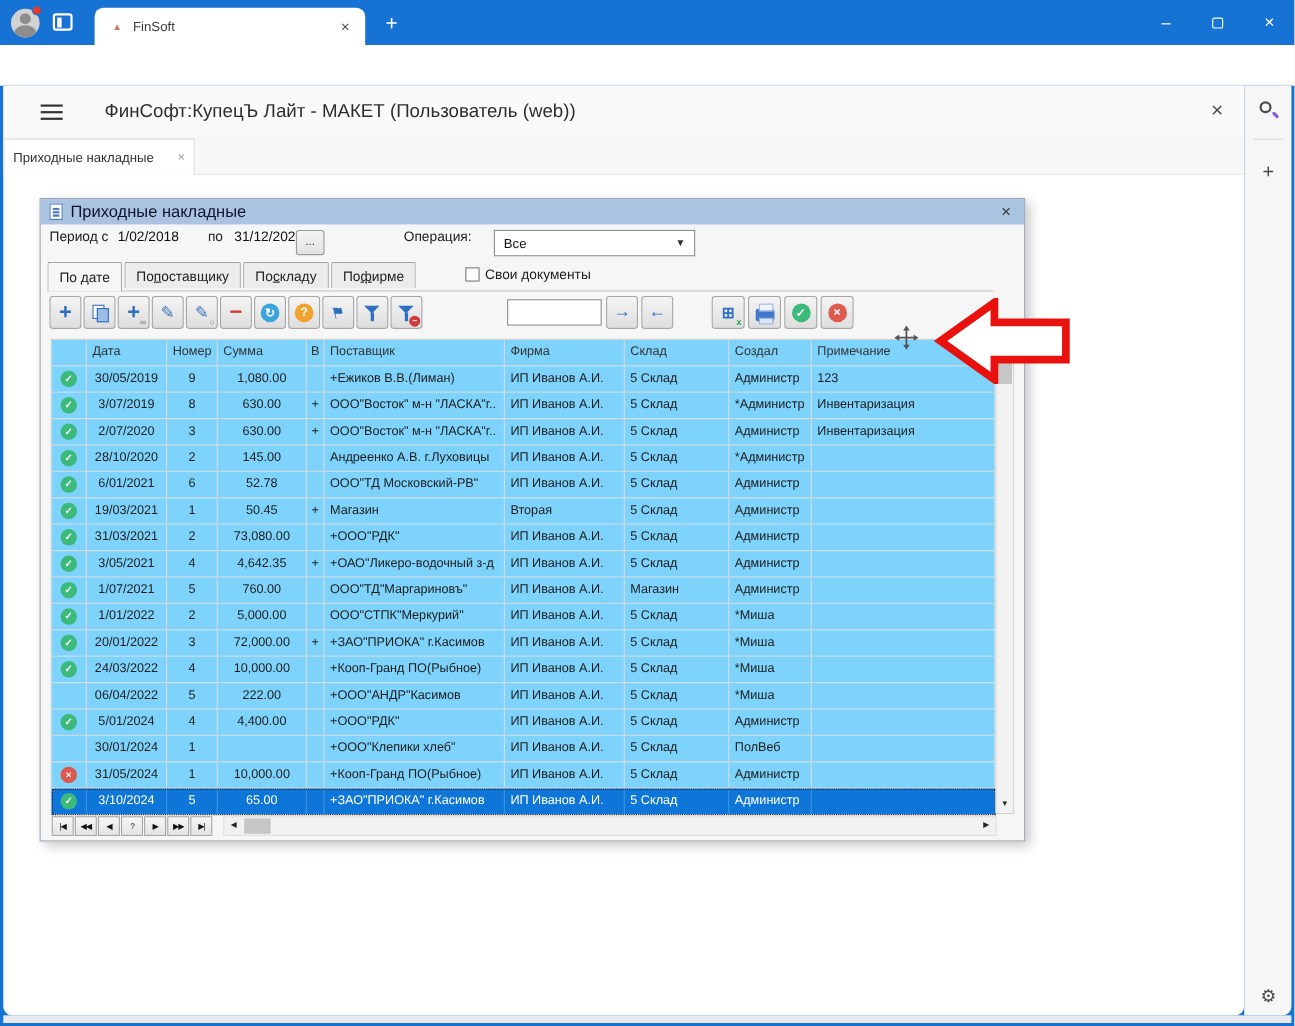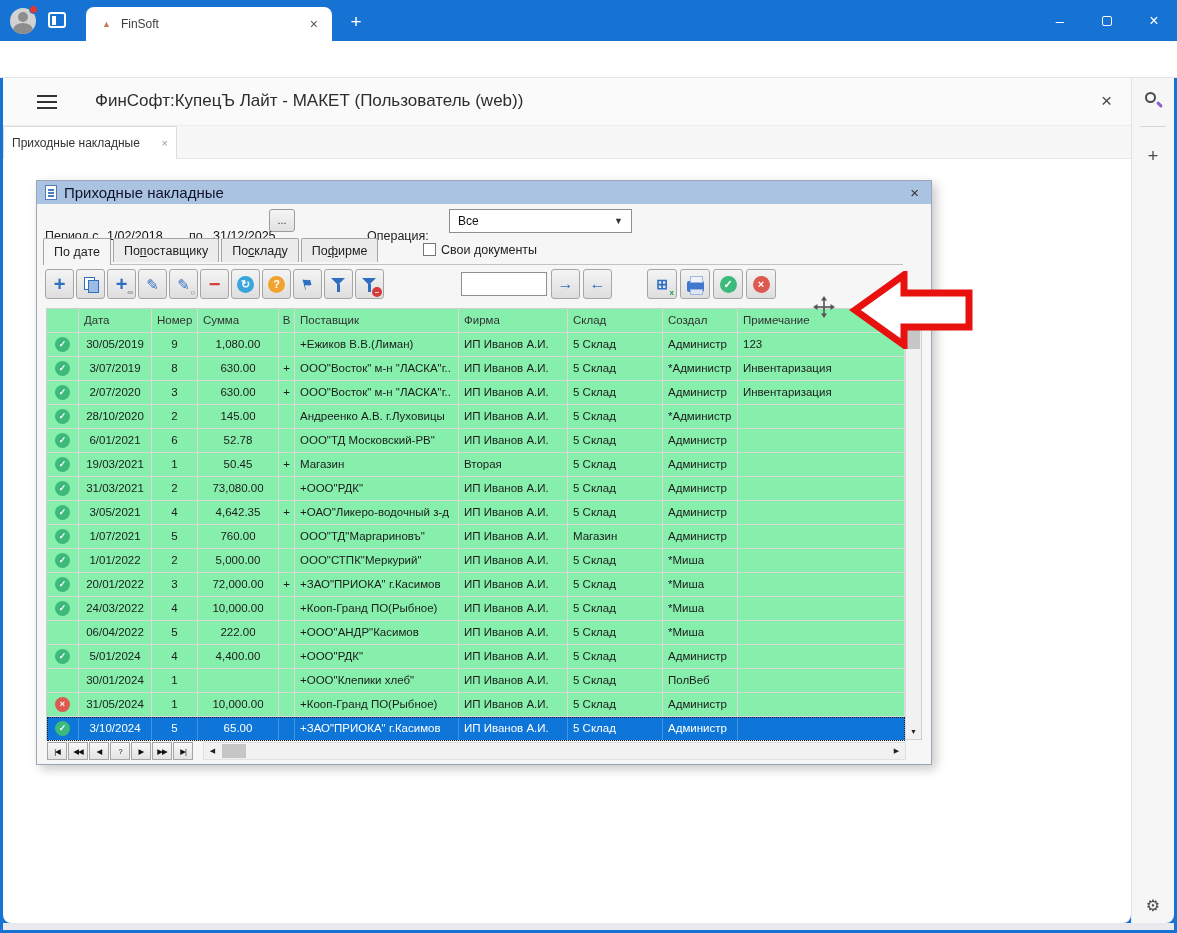--- a/index.html
+++ b/index.html
@@ -64,21 +64,21 @@
 
   
   .dialog{position:absolute;left:33px;top:102px;width:896px;height:585px;background:#f6f6f6;border:1px solid #9aa7b5;box-shadow:4px 4px 10px rgba(0,0,0,.22)}
   .dlg-title{position:absolute;left:0;top:0;width:100%;height:23px;background:var(--dialog_titlebar,#a9c3e1);display:flex;align-items:center;padding:0 8px}
   .doc-ic{width:12px;height:15px;background:#fff;border:1px solid #4f7cc0;position:relative;margin-right:7px}
   .doc-ic:before{content:"";position:absolute;left:2px;top:3px;width:6px;height:1.6px;background:#4f7cc0;box-shadow:0 3px 0 #4f7cc0,0 6px 0 #4f7cc0}
   .dlg-title .t{font-size:15px;color:#11132b}
   .dlg-title .x{margin-left:auto;font-size:15px;color:#333;padding-right:4px}
   .lbl{font-size:12.5px;color:#222}
   .prow{position:absolute;left:0;top:23px;width:100%;height:34px}
-  .prow .lbl,.prow .val{position:absolute;top:25px}
+  .prow .lbl,.prow .val{position:absolute;top:4px}
   .val{font-size:12.5px;color:#111}
   .dots-btn{position:absolute;left:232px;top:5px;width:26px;height:23px;background:linear-gradient(#f5f5f5,#e1e1e1);border:1px solid #9b9b9b;border-radius:3px;font-size:11px;color:#333;text-align:center;line-height:20px}
   .combo{position:absolute;left:412px;top:5px;width:183px;height:24px;background:#fff;border:1px solid #8f8f8f;display:flex;align-items:center;padding:0 8px;font-size:12px;color:#111}
   .combo .caret{margin-left:auto;font-size:9px;color:#333}
   .dtabs{position:absolute;left:6px;top:57px;height:27px;display:flex;align-items:flex-start;gap:2px}
   .tabline{position:absolute;left:6px;top:83px;width:860px;height:1px;background:#c2c2c2}
   .dtab{height:24px;background:#ececec;border:1px solid #a5a5a5;border-bottom:none;border-radius:2px 2px 0 0;padding:0 10px;font-size:12.5px;color:#222;display:flex;align-items:center;position:relative}
   .dtab.active{height:27px;background:#f6f6f6;z-index:2;font-size:12.5px}
   .dtab u{text-decoration:underline}
   .cbx{position:absolute;left:386px;top:62px;width:13px;height:13px;background:#fff;border:1px solid #767676}
@@ -108,21 +108,21 @@
   .printer:after{content:"";position:absolute;left:3px;top:8px;width:11px;height:4px;background:#dde6f6;border:1px solid #9fb6e0}
   .qsearch{position:absolute;left:424px;top:91px;width:86px;height:24px;border:1px solid #8f8f8f;background:#fff;font-size:12px;padding:0 4px}
   .navarrows{position:absolute;left:514px;top:88px;display:flex;gap:3px}
   .g-arrow{color:#2f6fc1;font-weight:700;font-size:16px}
   .actions{position:absolute;left:610px;top:88px;display:flex;gap:3px}
   .actions .tb{width:30px}
 
   
   .tablebox{position:absolute;left:9px;top:127px;width:876px;height:432px;background:#fff;border:1px solid #cfcfcf}
   .tgrid{position:absolute;left:0;top:0;width:858px}
-  .thead,.trow{display:grid;grid-template-columns:32px 73px 46px 81px 16px 164px 109px 95px 75px 1fr;height:24px;border-bottom:1px solid #dadada;background:#86efac}
+  .thead,.trow{display:grid;grid-template-columns:32px 73px 46px 81px 16px 164px 109px 95px 75px 1fr;height:24px;border-bottom:1px solid #dadada;background:#7dd3fc}
   .thead div,.trow div{border-right:1px solid #dadada;font-size:11.5px;line-height:23px;padding:0 5px;white-space:nowrap;overflow:hidden}
   .thead div{color:#333}
   .trow div{color:#1c1c1c}
   .c-st{display:flex;align-items:center;justify-content:center;padding:0!important}
   .st{width:15px;height:15px;border-radius:50%;display:flex;align-items:center;justify-content:center;color:#fff;font-size:9px;font-weight:700}
   .st.ok{background:var(--status_ok,#3cba7c)}
   .st.err{background:var(--status_error,#dc5a50)}
   .c-r{text-align:center}
   .c-c{text-align:center;padding:0 2px!important}
   .trow.sel{background:var(--selection,#0d76d8);outline:1px dotted #15202b;outline-offset:-1px}

